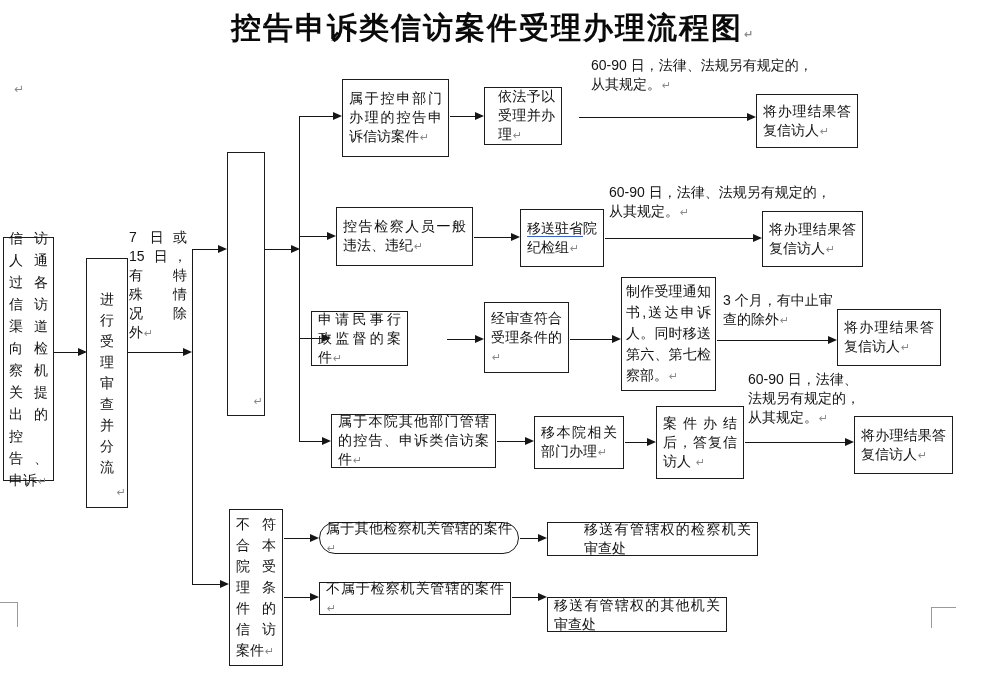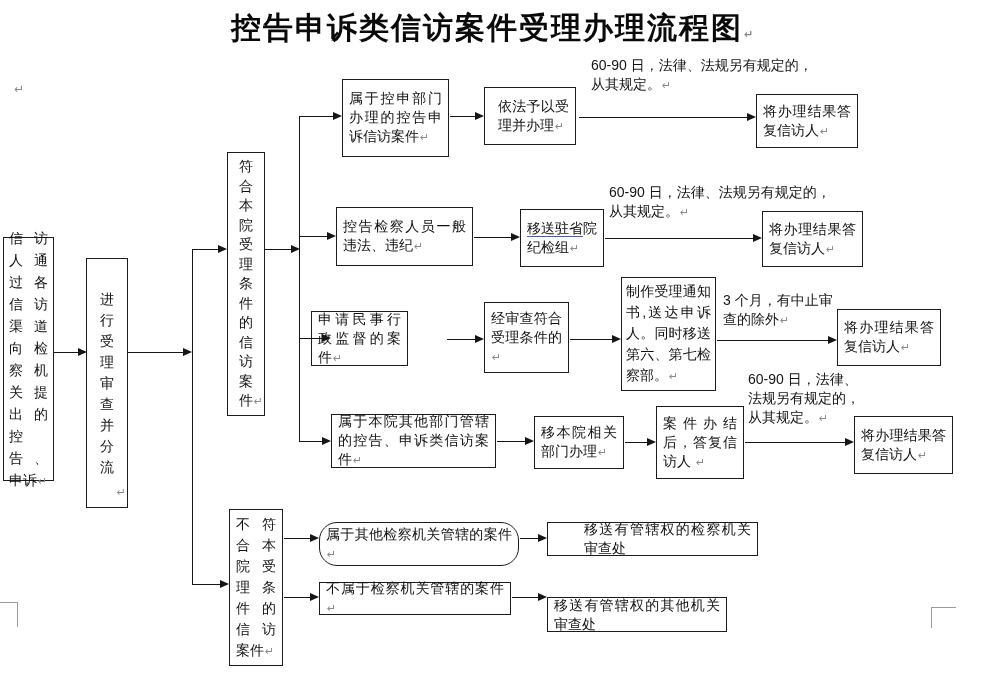--- a/index.html
+++ b/index.html
@@ -49,42 +49,49 @@
       <span class="pl">控告、</span>
       <span class="pl"><span>申诉</span><span class="pilcrow">↵</span></span>
     </span>
   </div>
 
   <div class="box vbox" style="left:86px;top:258px;width:42px;height:250px;line-height:21px;">
     <span class="bt">进行受理审查并分流</span>
     <span class="pilcrow">↵</span>
   </div>
 
+  <div class="note" style="left:129px;top:228px;width:58px;">
+    <span class="pl">7 日或</span>
+    <span class="pl">15 日，</span>
+    <span class="pl">有特</span>
+    <span class="pl">殊情</span>
+    <span class="pl">况除</span>
+    <span class="pl"><span>外</span><span class="pilcrow">↵</span></span>
+  </div>
 
   <div class="box vbox" style="left:227px;top:152px;width:38px;height:264px;line-height:19.5px;">
-    <span class="bt">符合本院受理条件的信访案件</span>
     <span class="pilcrow">↵</span>
   </div>
 
   <div class="box" style="left:229px;top:509px;width:54px;height:157px;padding:5px 6px;line-height:21px;">
     <span class="bt" style="text-align:left;">
       <span class="pl">不符</span>
       <span class="pl">合本</span>
       <span class="pl">院受</span>
       <span class="pl">理条</span>
       <span class="pl">件的</span>
       <span class="pl">信访</span>
       <span class="pl"><span>案件</span><span class="pilcrow">↵</span></span>
     </span>
   </div>
 
   <div class="box" style="left:342px;top:79px;width:107px;height:78px;">
     <span class="bt"><span>属于控申部门办理的控告申诉信访案件</span><span class="pilcrow">↵</span></span>
   </div>
-  <div class="box" style="left:484px;top:87px;width:92px;height:58px;padding-left:13px;">
+  <div class="box" style="left:484px;top:87px;width:78px;height:58px;padding-left:13px;">
     <span class="bt"><span>依法予以受理并办理</span><span class="pilcrow">↵</span></span>
   </div>
   <div class="note" style="left:591px;top:56px;width:226px;">
     <span>60-90 日，法律、法规另有规定的，从其规定。</span><span class="pilcrow">↵</span>
   </div>
   <div class="box" style="left:756px;top:94px;width:102px;height:54px;">
     <span class="bt"><span>将办理结果答复信访人</span><span class="pilcrow">↵</span></span>
   </div>
 
   <div class="box" style="left:336px;top:207px;width:137px;height:59px;align-items:center;">
@@ -125,21 +132,21 @@
   <div class="box" style="left:656px;top:406px;width:88px;height:73px;align-items:center;">
     <span class="bt"><span>案件办结后，答复信访人</span> <span class="pilcrow">↵</span></span>
   </div>
   <div class="note" style="left:748px;top:370px;width:114px;">
     <span>60-90 日，法律、法规另有规定的，从其规定。</span><span class="pilcrow">↵</span>
   </div>
   <div class="box" style="left:854px;top:416px;width:99px;height:58px;">
     <span class="bt"><span>将办理结果答复信访人</span><span class="pilcrow">↵</span></span>
   </div>
 
-  <div class="box" style="left:319px;top:522px;width:200px;height:44px;border-radius:18px;">
+  <div class="box" style="left:319px;top:522px;width:200px;height:32px;border-radius:18px;">
     <span class="bt"><span>属于其他检察机关管辖的案件</span><span class="pilcrow">↵</span></span>
   </div>
   <div class="box" style="left:547px;top:522px;width:211px;height:34px;padding-left:36px;">
     <span class="bt"><span>移送有管辖权的检察机关审查处</span></span>
   </div>
 
   <div class="box" style="left:319px;top:582px;width:192px;height:33px;">
     <span class="bt"><span>不属于检察机关管辖的案件</span><span class="pilcrow">↵</span></span>
   </div>
   <div class="box" style="left:547px;top:581px;width:180px;height:35px;margin-top:16px;">

